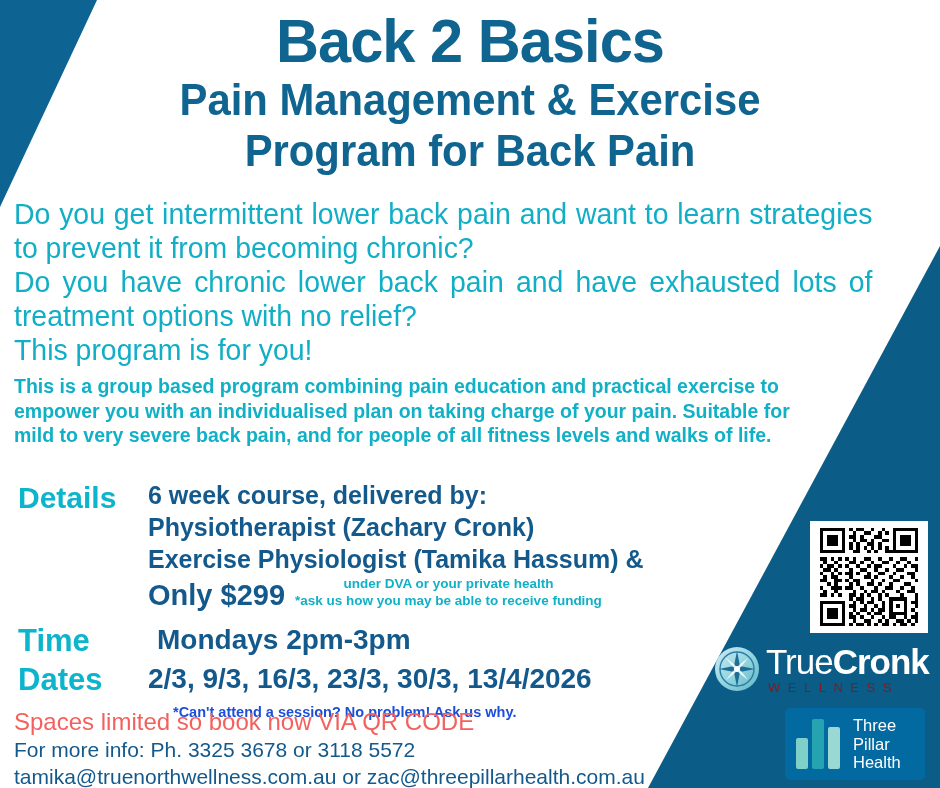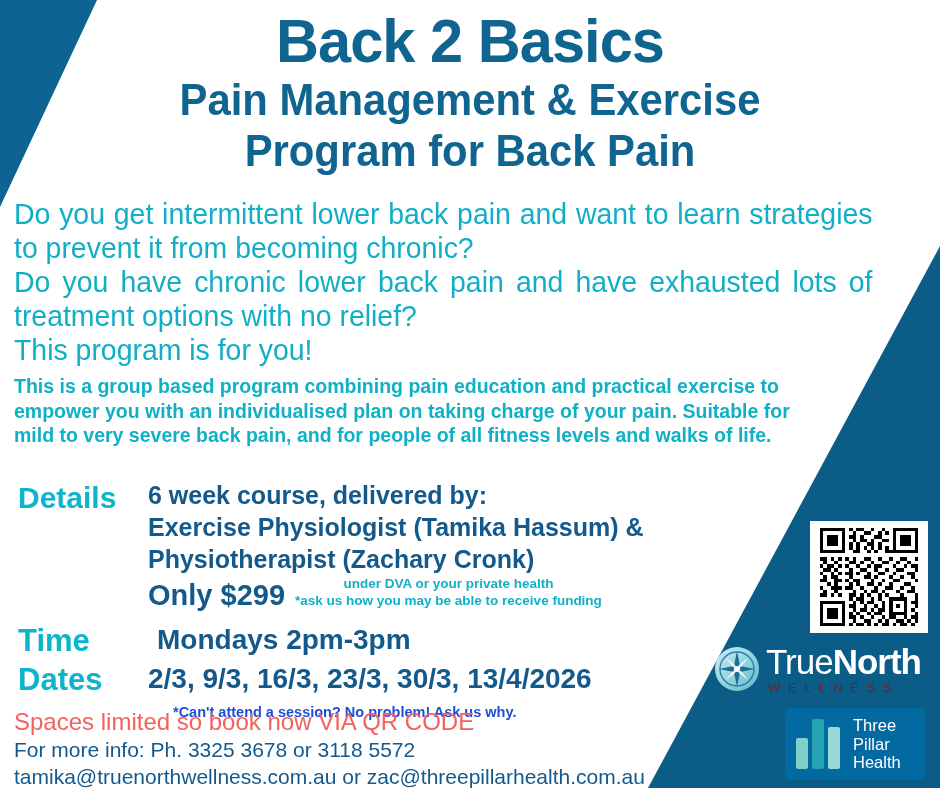--- a/index.html
+++ b/index.html
@@ -278,22 +278,22 @@
   </div>
 
   <div class="blurb">This is a group based program combining pain education and practical exercise to empower you with an individualised plan on taking charge of your pain. Suitable for mild to very severe back pain, and for people of all fitness levels and walks of life.</div>
 
   <div class="info">
 
     <div class="info-row">
       <div class="info-label">Details</div>
       <div class="info-value details-lines">
         <div>6 week course, delivered by:</div>
+        <div> Physiotherapist (Zachary Cronk)</div>
         <div>Exercise Physiologist (Tamika Hassum) &amp;</div>
-        <div> Physiotherapist (Zachary Cronk)</div>
         <div class="price-line">
           <div class="price">Only $299</div>
           <div class="price-note">
             <div>under DVA or your private health</div>
             <div>*ask us how you may be able to receive funding</div>
           </div>
         </div>
       </div>
     </div>
 
@@ -542,21 +542,21 @@
       </g>
       <g fill="#ffffff" opacity="0.85">
         <polygon points="34,12 25,19 23,23 27,21"></polygon>
         <polygon points="12,34 21,27 23,23 19,25"></polygon>
         <polygon points="34,34 27,25 23,23 25,27"></polygon>
         <polygon points="12,12 19,21 23,23 21,19"></polygon>
       </g>
       <circle cx="23" cy="23" r="3" fill="#ffffff"></circle>
     </svg>
     <span class="tn-text">
-      <span class="tn-name"><i>True</i><b>North</b></span>
+      <span class="tn-name"><i>True</i><b>Cronk</b></span>
       <span class="tn-sub">WELLNESS</span>
     </span>
   </div>
 
   <div class="threepillar">
     <span class="tp-bars">
       <span class="tp-bar1"></span>
         <span class="tp-bar2"></span>
         <span class="tp-bar3"></span>
     </span>

